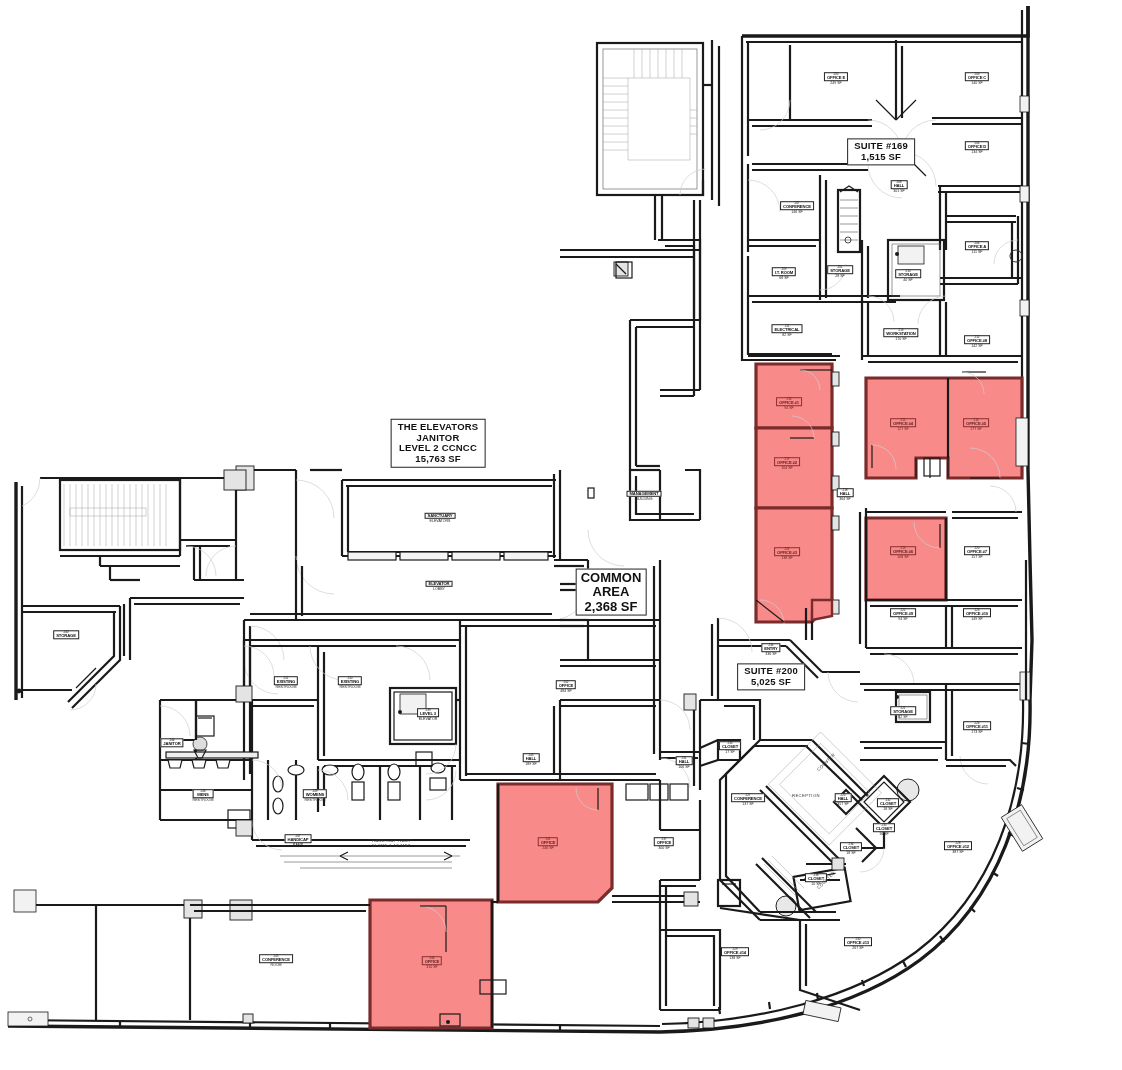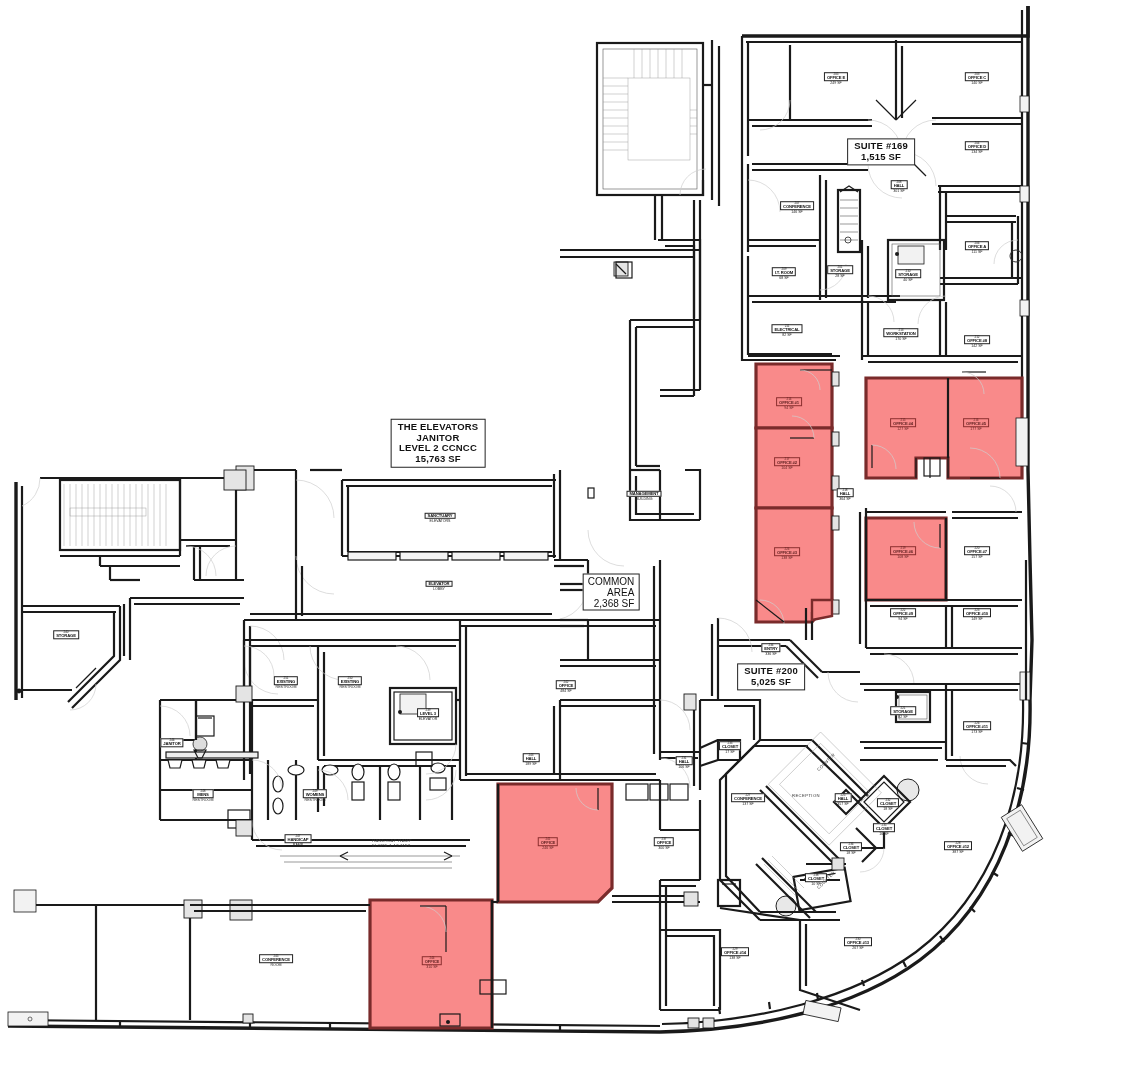--- a/index.html
+++ b/index.html
@@ -23,21 +23,21 @@
   .tag.red .tarea{color:#5d1f1f;}
 
   
   .bigtag{position:absolute;transform:translate(-50%,-50%);text-align:center;
           border:1px solid #222;background:#fff;padding:2px 6px;line-height:1.12;
           white-space:nowrap;}
   .bigtag span{display:block;font-size:9.5px;font-weight:bold;letter-spacing:0.2px;color:#111;}
 
   .midtag{position:absolute;transform:translate(-50%,-50%);text-align:center;
           border:1px solid #222;background:#fff;padding:1px 4px;line-height:1.1;white-space:nowrap;}
-  .midtag span{display:block;font-size:10px;font-weight:normal;color:#111;text-align:right;}
+  .midtag span{display:block;font-size:13px;font-weight:bold;color:#111;}
 
   
   .plaintxt{position:absolute;transform:translate(-50%,-50%);font-size:4.2px;
             color:#333;letter-spacing:0.4px;white-space:nowrap;}
   .plaintxt.rot-45{transform:translate(-50%,-50%) rotate(-45deg);}
 </style>
 </head>
 <body>
 
 <div id="plan-root">

